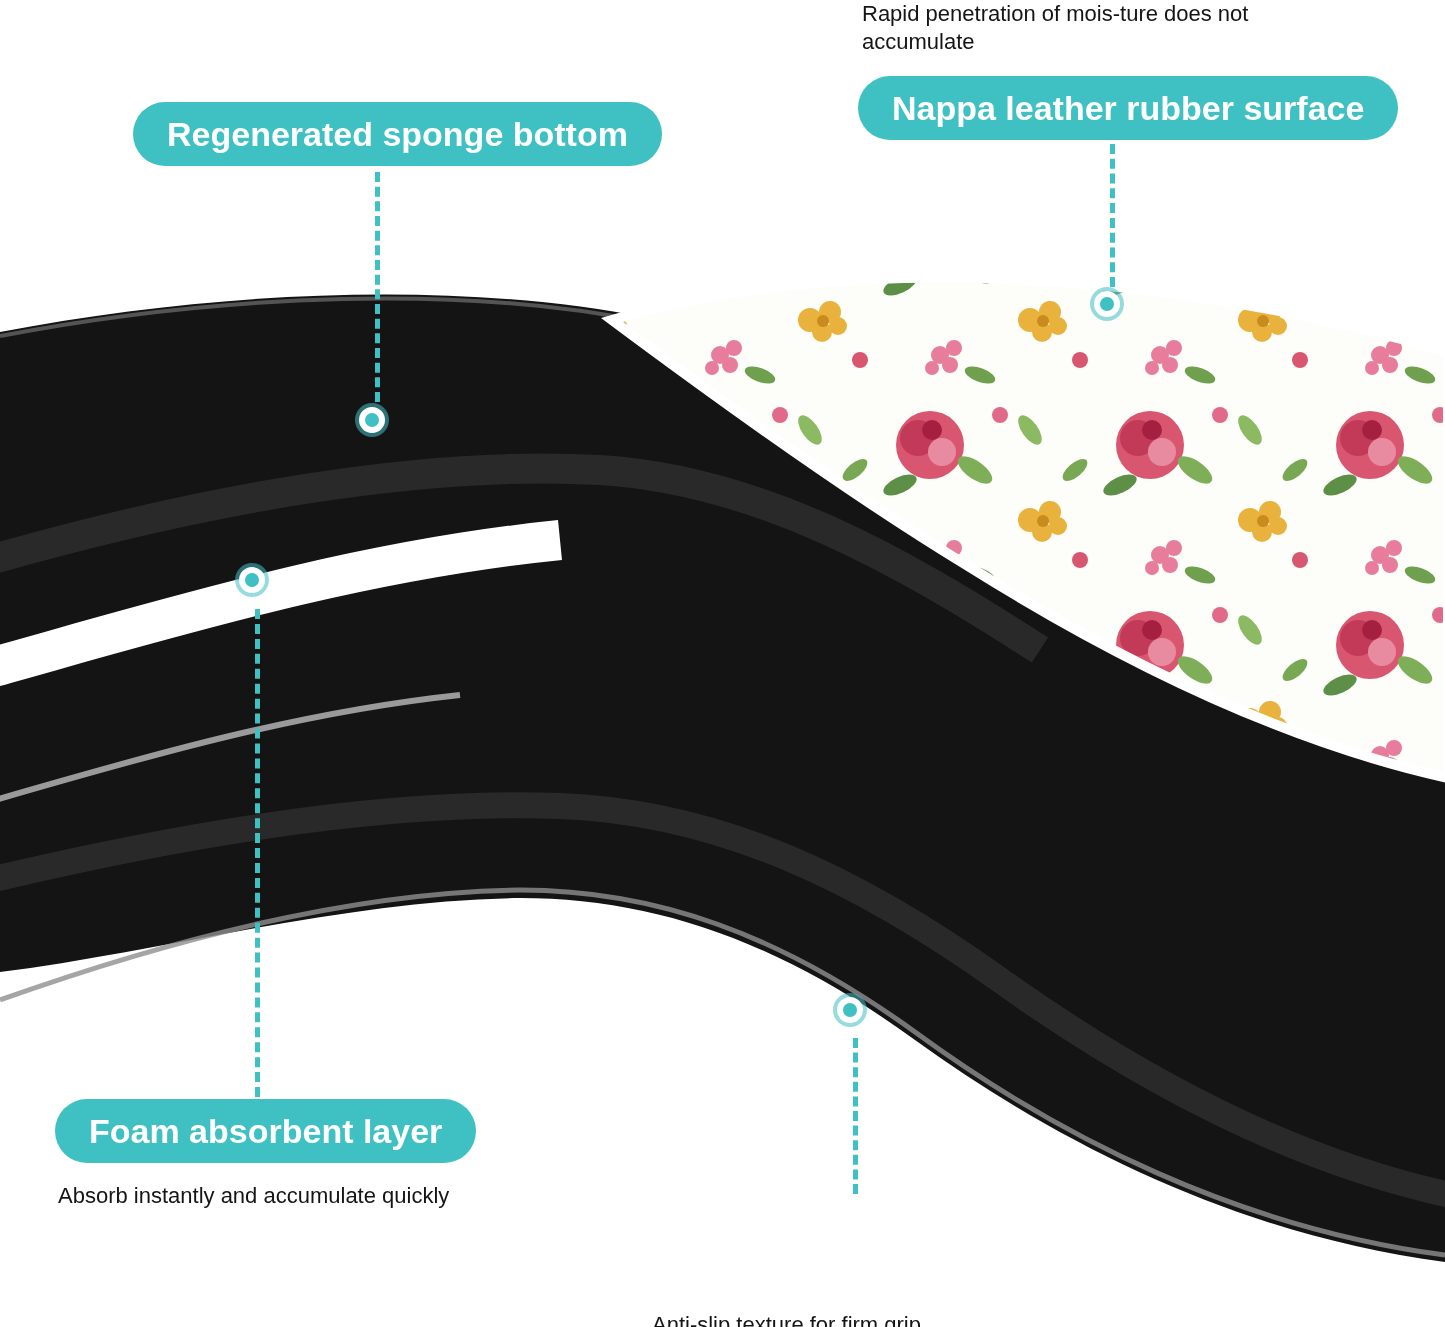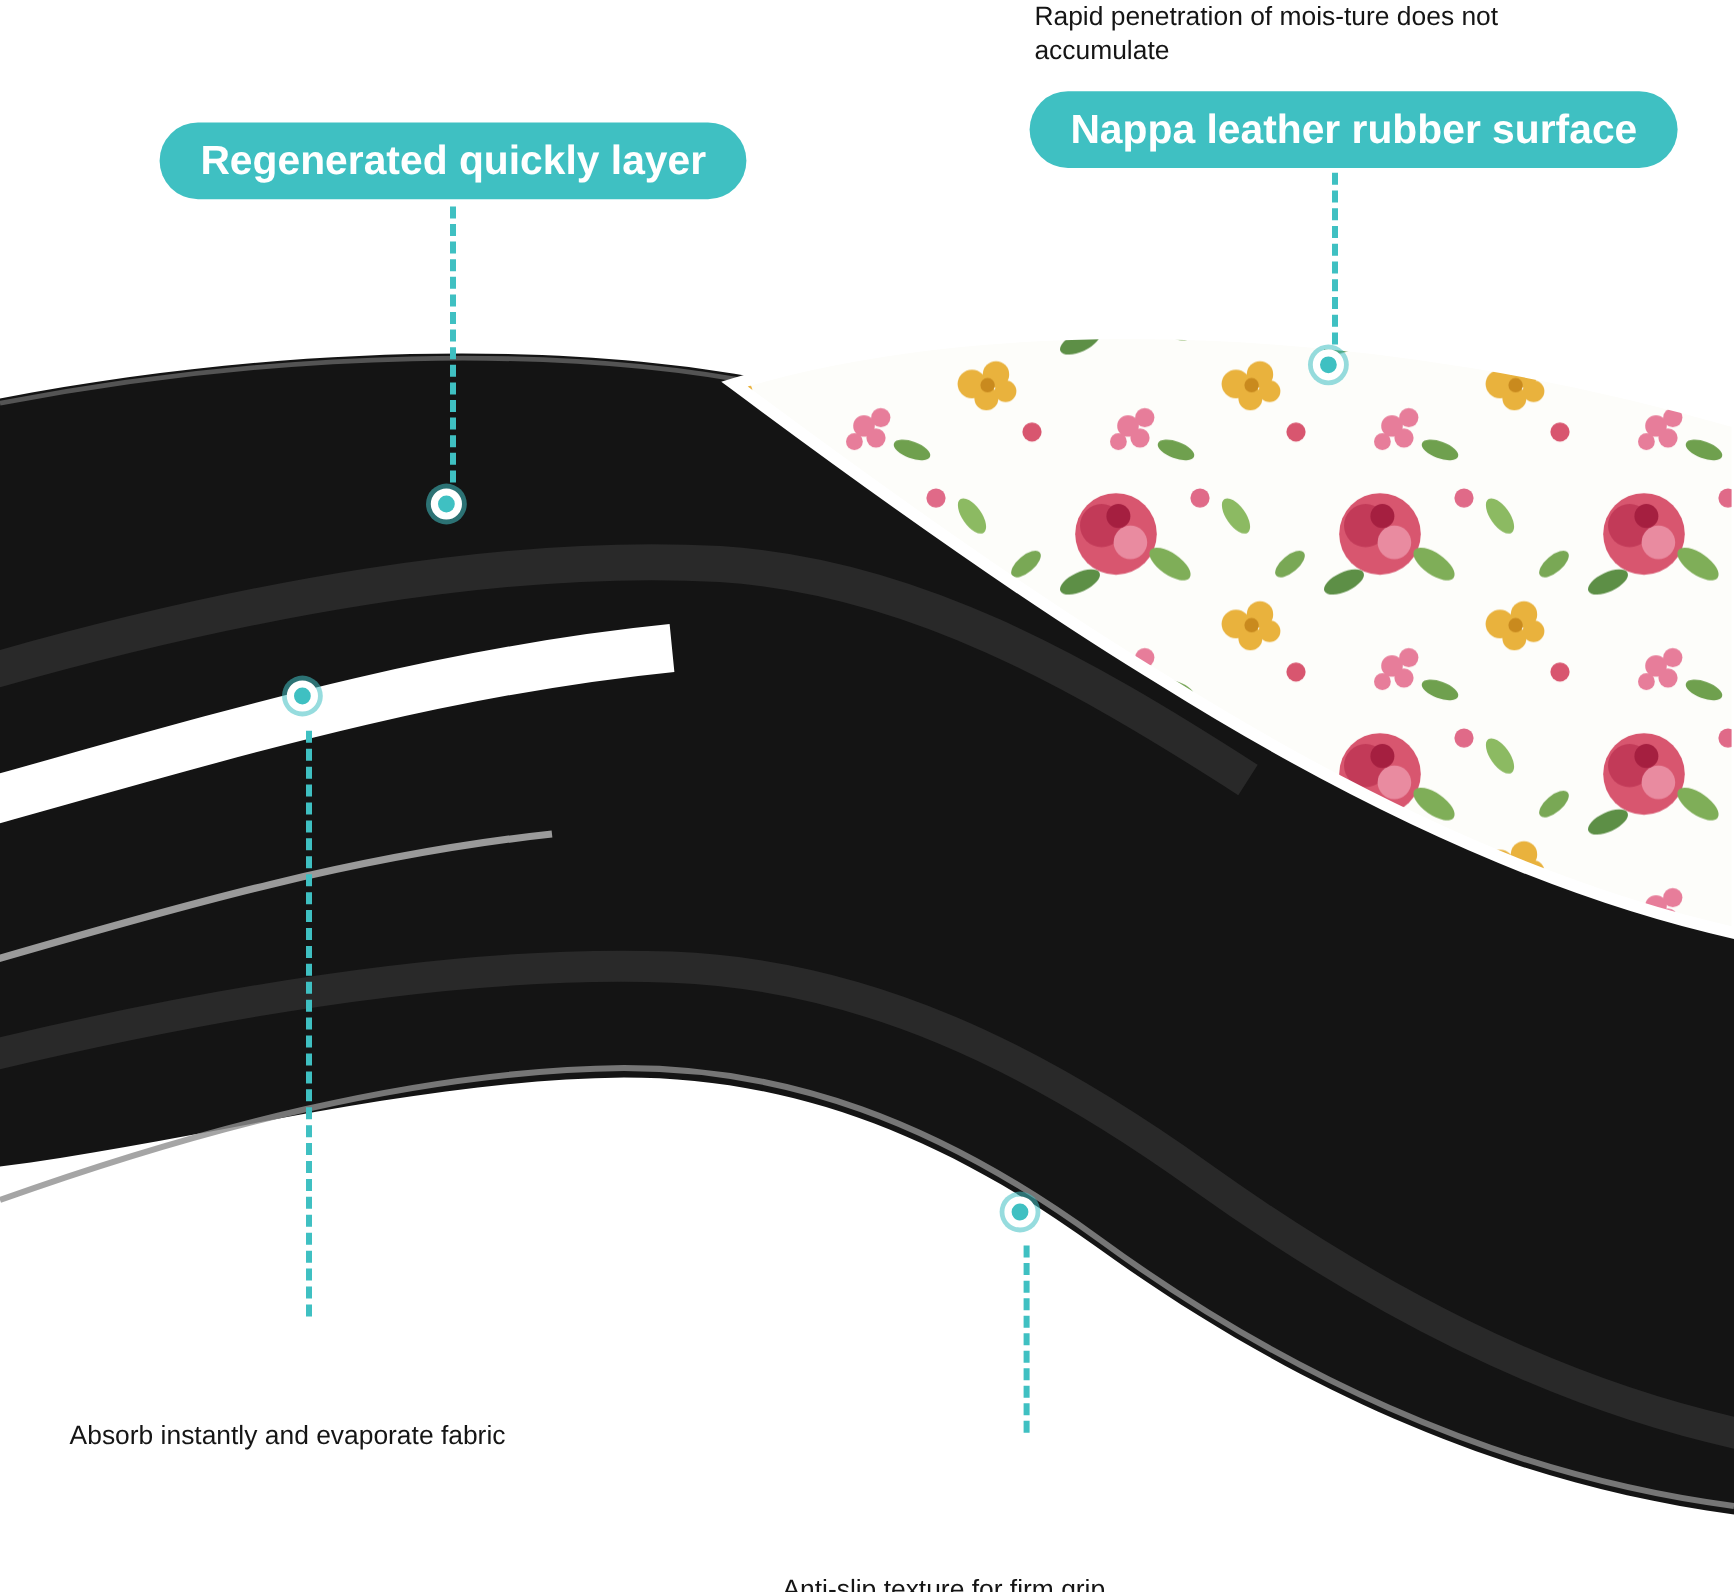--- a/index.html
+++ b/index.html
@@ -86,30 +86,31 @@
     <path d="M 0 1000 C 160 943, 345 892, 520 890 C 655 890, 780 934, 915 1032 C 1060 1138, 1240 1228, 1445 1255" fill="none" stroke="#8e8e8e" stroke-width="5" opacity="0.8"></path>
 
     <path d="M 612 320
          C 840 252, 1160 268, 1448 352
          L 1448 778
          C 1285 742, 1118 660, 968 566
          C 856 498, 722 402, 612 320
          Z" fill="url(#floral)" stroke="#ffffff" stroke-width="10"></path>
   </svg>
 
-  <div class="pill" style="left:133px; top:102px;">Regenerated quickly layer</div>
+  <div class="pill" style="left:133px; top:102px;">Regenerated sponge bottom</div>
   <div class="dash" style="left:375px; top:172px; height:230px;"></div>
   <span class="dot" style="left:359px; top:407px;"></span>
 
   <div class="note" style="left:862px; top:0px; width:430px;">Rapid penetration of mois-ture does not accumulate</div>
   <div class="pill" style="left:858px; top:76px;">Nappa leather rubber surface</div>
   <div class="dash" style="left:1110px; top:144px; height:143px;"></div>
   <span class="dot" style="left:1094px; top:291px;"></span>
 
   <span class="dot" style="left:239px; top:567px;"></span>
   <div class="dash" style="left:255px; top:609px; height:488px;"></div>
-  <div class="note" style="left:58px; top:1182px; width:440px;">Absorb instantly and evaporate fabric</div>
+  <div class="pill" style="left:55px; top:1099px;">Foam absorbent layer</div>
+  <div class="note" style="left:58px; top:1182px; width:440px;">Absorb instantly and accumulate quickly</div>
 
   <span class="dot" style="left:837px; top:997px;"></span>
   <div class="dash" style="left:853px; top:1038px; height:156px;"></div>
   <div class="note" style="left:652px; top:1284px; width:460px;margin-top:27px;">Anti-slip texture for firm grip</div>
 
 </div>
 
 </body></html>

